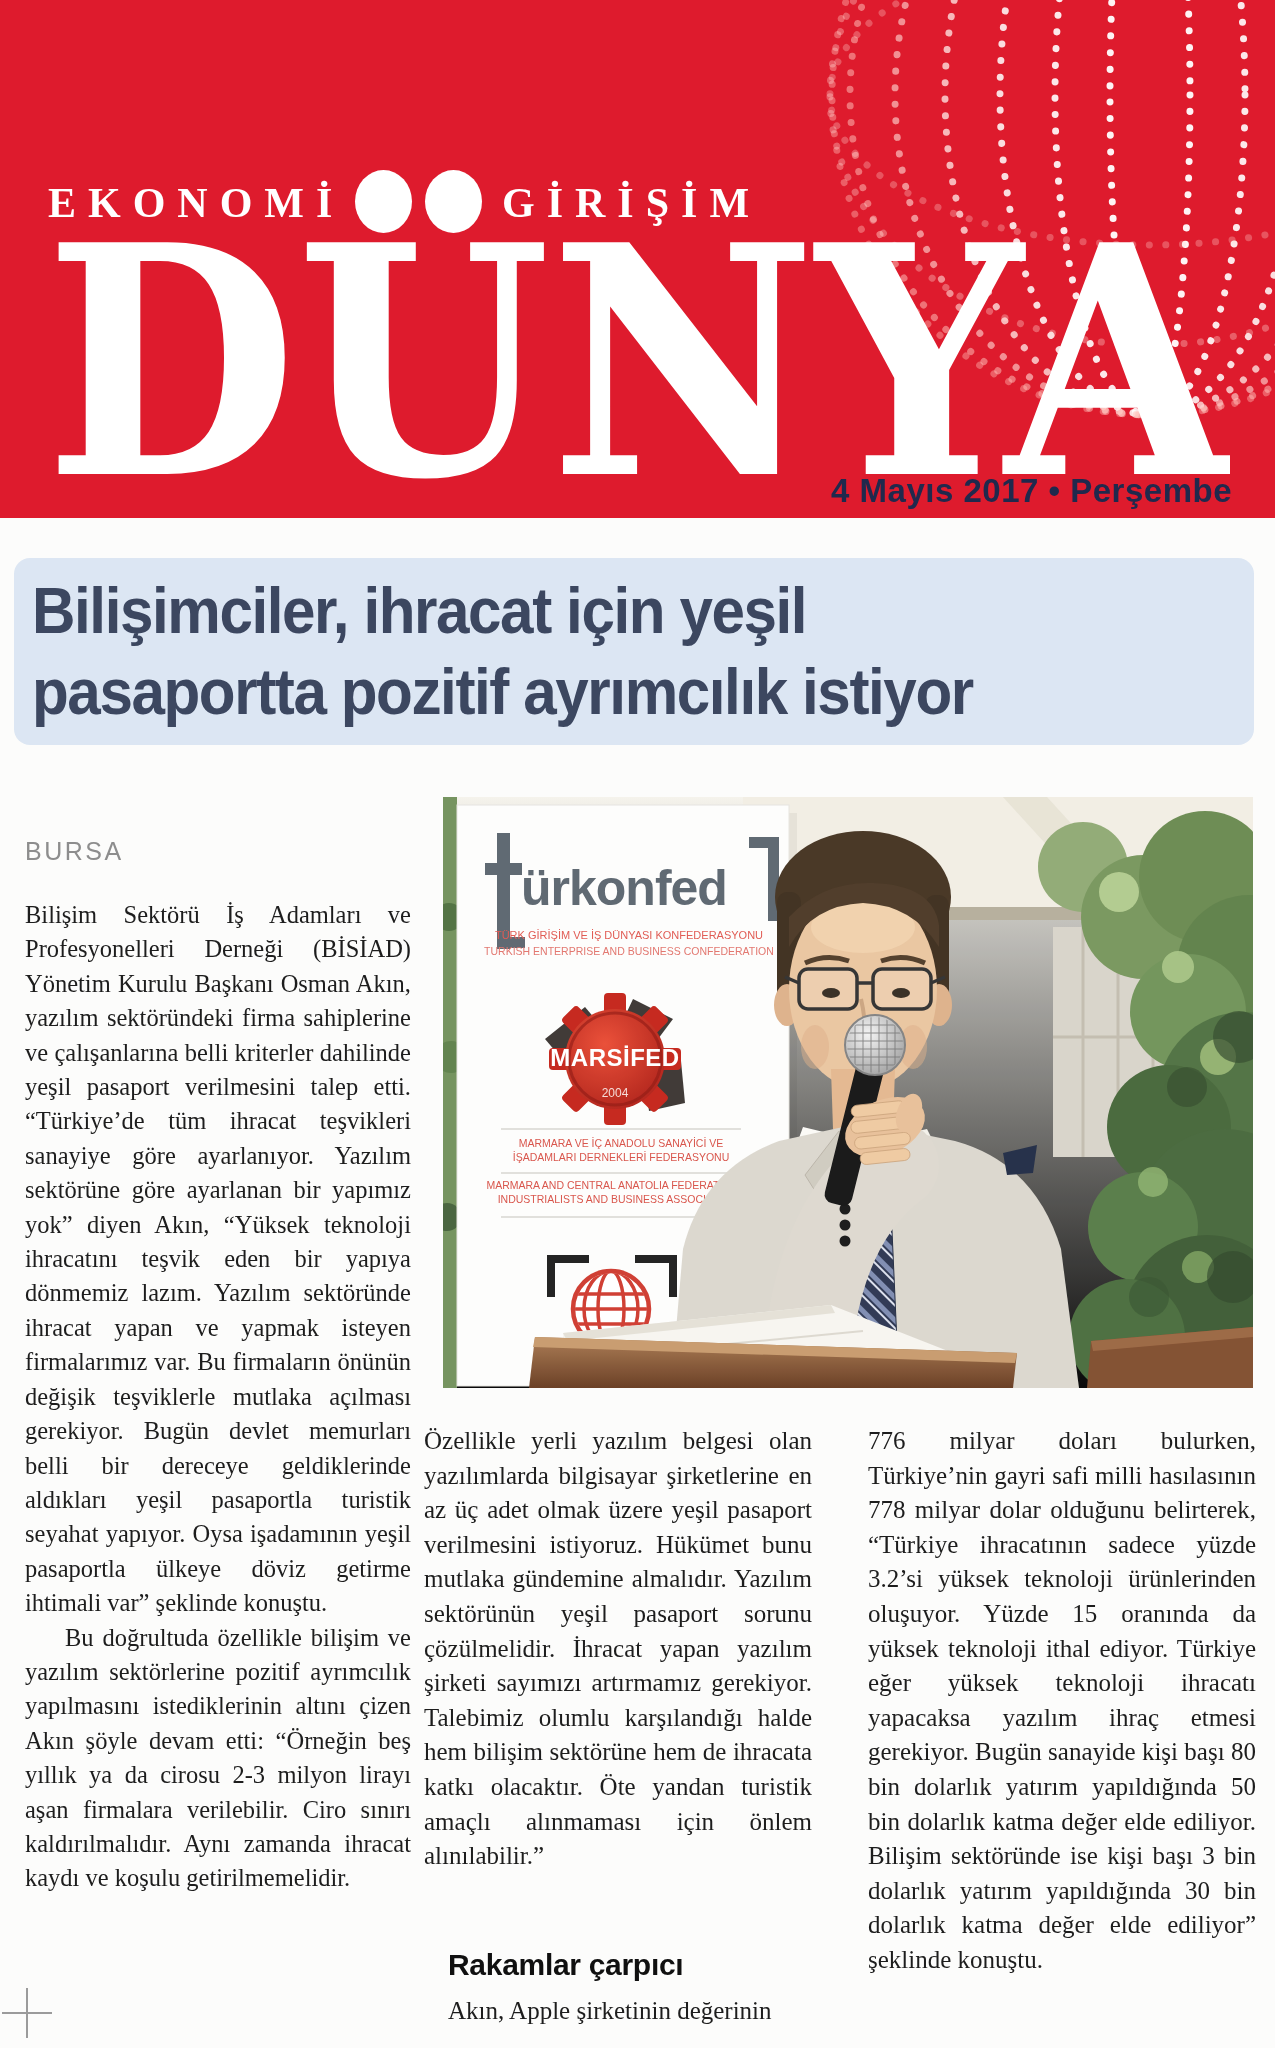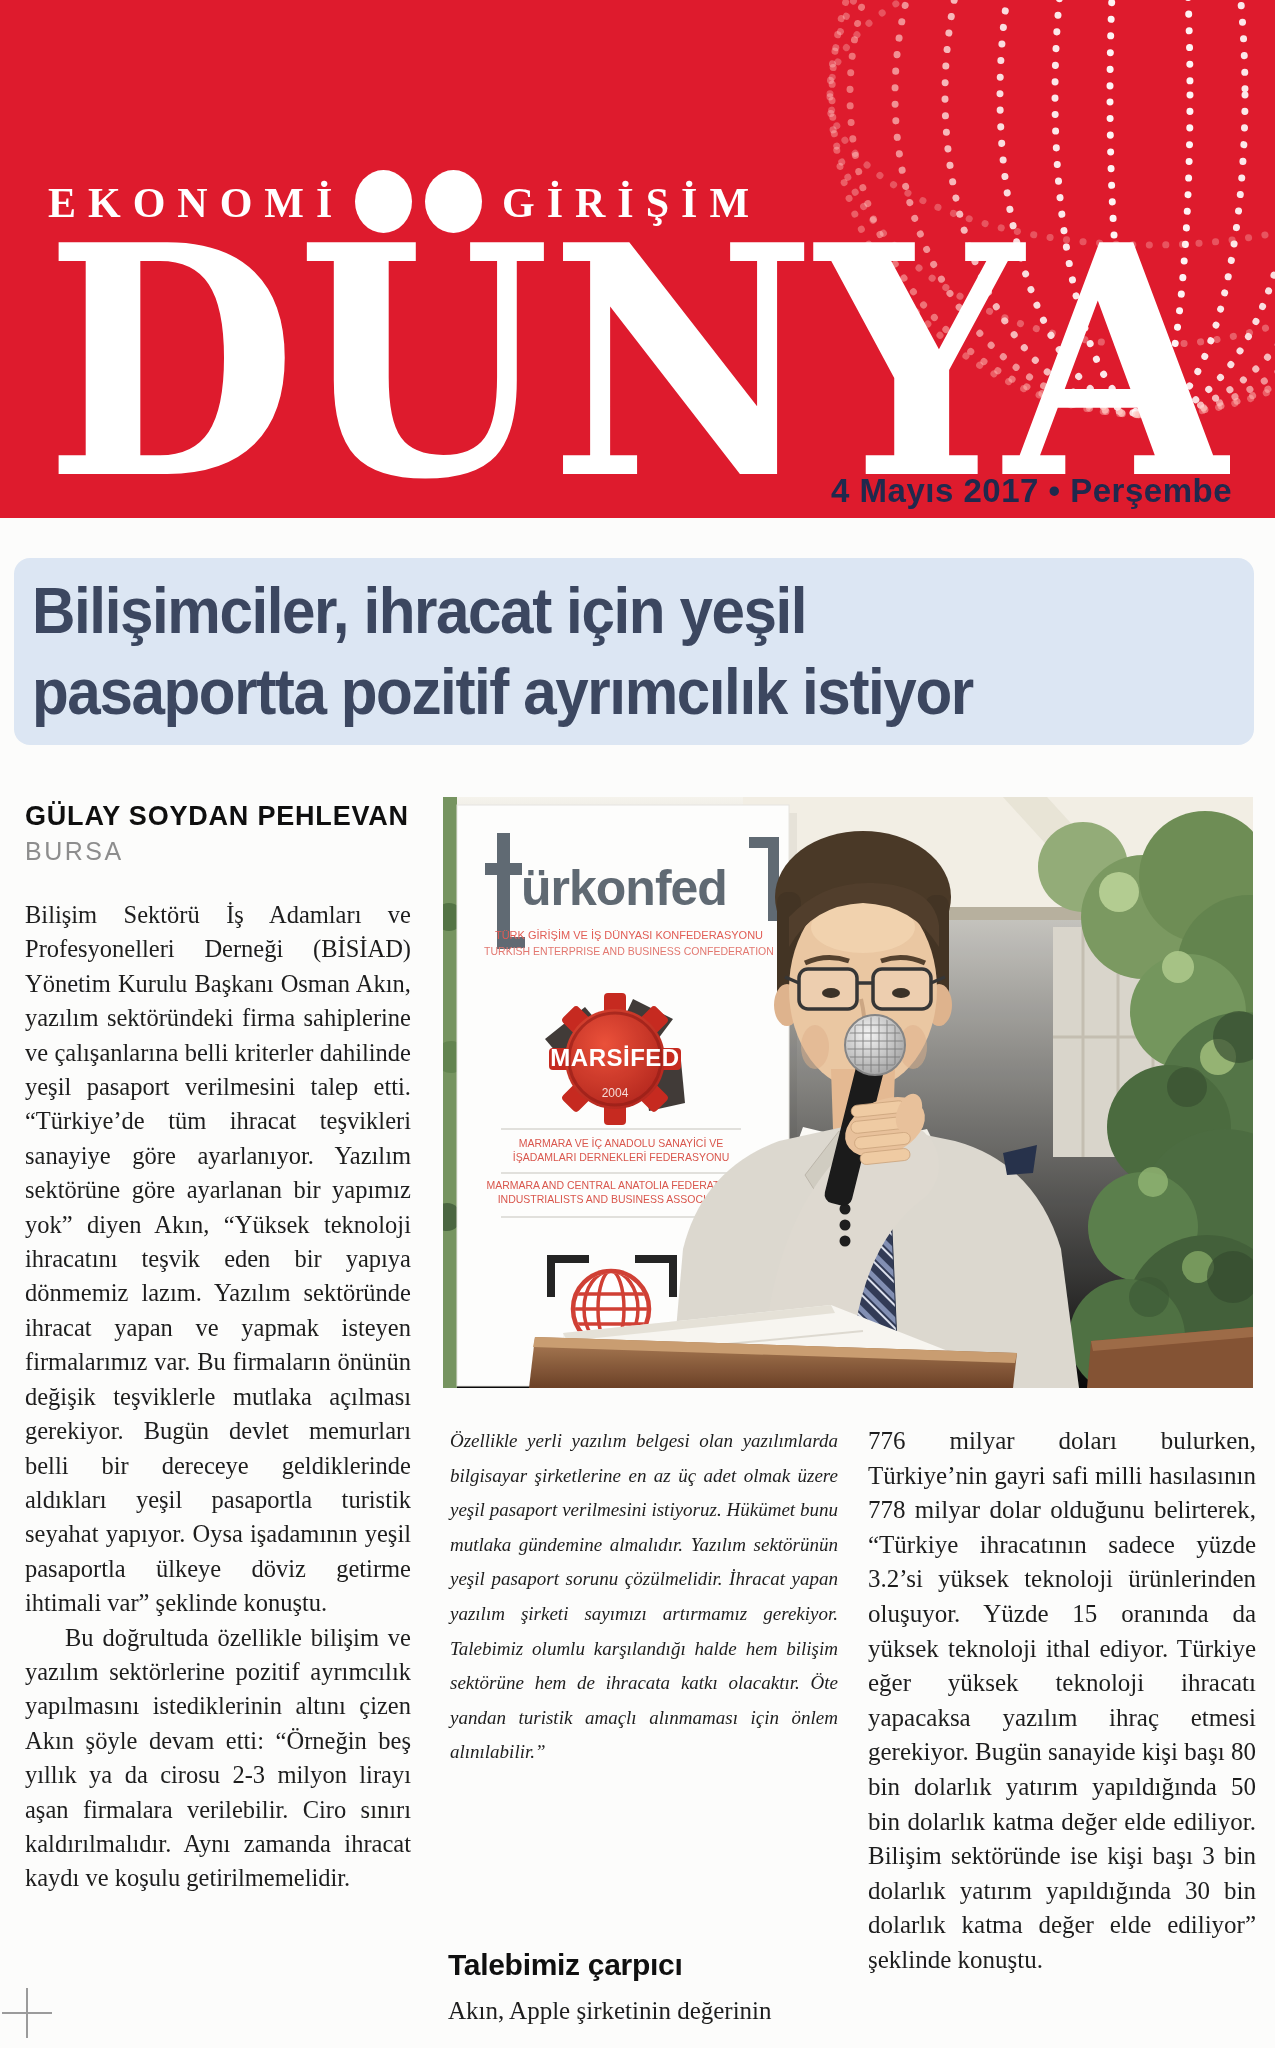--- a/index.html
+++ b/index.html
@@ -29,21 +29,21 @@
   .headline-line.l2{top:97px;}
   
   .byline-name{position:absolute;left:25px;top:801px;font-size:27px;font-weight:bold;color:#0f0f0f;
                letter-spacing:.8px;}
   .byline-city{position:absolute;left:25px;top:837px;font-size:25px;color:#8d8d8d;letter-spacing:2.5px;}
   
   .bodycol{position:absolute;font-family:"Liberation Serif",serif;color:#1d1d1d;text-align:justify;}
   .bodycol p{margin:0;}
   .col1{left:25px;top:898px;width:386px;font-size:24.5px;line-height:34.4px;}
   .col1 .p2{text-indent:40px;}
-  .col2{left:450px;top:1424px;width:388px;font-size:19px;line-height:34.6px;font-style:italic;}
+  .col2{left:424px;top:1424px;width:388px;font-size:25px;line-height:34.6px;}
   .col3{left:868px;top:1424px;width:388px;font-size:25px;line-height:34.6px;}
   .subhead{position:absolute;left:448px;top:1948px;font-size:30px;font-weight:bold;color:#101010;
            font-family:"Liberation Sans",sans-serif;letter-spacing:-.3px;}
   .col2-last{position:absolute;left:448px;top:1994px;width:388px;font-family:"Liberation Serif",serif;
              font-size:25px;line-height:34.6px;color:#1d1d1d;}
   
   .photo-svg{position:absolute;left:443px;top:797px;width:810px;height:591px;}
   
   .cropmark{position:absolute;left:2px;top:1988px;width:52px;height:52px;}
 </style>
@@ -79,21 +79,20 @@
 
     <div class="masthead-date">4 Mayıs 2017 • Perşembe</div>
   </div>
 
 
   <div class="headline-box">
     <div class="headline-line l1">Bilişimciler, ihracat için yeşil</div>
     <div class="headline-line l2">pasaportta pozitif ayrımcılık istiyor</div>
   </div>
 
-  <div class="byline-name">GÜLAY SOYDAN PEHLEVAN</div>
   <div class="byline-city">BURSA</div>
 
   <svg class="photo-svg" viewBox="0 0 810 591">
     <defs>
       <linearGradient id="bgGrad" x1="0" y1="0" x2="0" y2="1">
         <stop offset="0" stop-color="#f5f3ec"></stop>
           <stop offset="1" stop-color="#ecead f" .replace=""></stop>
           <stop offset="1" stop-color="#eceadf"></stop>
       </linearGradient>
       <radialGradient id="gearGrad" cx=".4" cy=".35" r=".8">
@@ -313,21 +312,21 @@
   </svg>
 
   <div class="bodycol col1">
     <p class="p1">Bilişim Sektörü İş Adamları ve Profesyonelleri Derneği (BİSİAD) Yönetim Kurulu Başkanı Osman Akın, yazılım sektöründeki firma sahiplerine ve çalışanlarına belli kriterler dahilinde yeşil pasaport verilmesini talep etti. “Türkiye’de tüm ihracat teşvikleri sanayiye göre ayarlanıyor. Yazılım sektörüne göre ayarlanan bir yapımız yok” diyen Akın, “Yüksek teknoloji ihracatını teşvik eden bir yapıya dönmemiz lazım. Yazılım sektöründe ihracat yapan ve yapmak isteyen firmalarımız var. Bu firmaların önünün değişik teşviklerle mutlaka açılması gerekiyor. Bugün devlet memurları belli bir dereceye geldiklerinde aldıkları yeşil pasaportla turistik seyahat yapıyor. Oysa işadamının yeşil pasaportla ülkeye döviz getirme ihtimali var” şeklinde konuştu.</p>
     <p class="p2">Bu doğrultuda özellikle bilişim ve yazılım sektörlerine pozitif ayrımcılık yapılmasını istediklerinin altını çizen Akın şöyle devam etti: “Örneğin beş yıllık ya da cirosu 2-3 milyon lirayı aşan firmalara verilebilir. Ciro sınırı kaldırılmalıdır. Aynı zamanda ihracat kaydı ve koşulu getirilmemelidir.</p>
   </div>
 
   <div class="bodycol col2">
     <p>Özellikle yerli yazılım belgesi olan yazılımlarda bilgisayar şirketlerine en az üç adet olmak üzere yeşil pasaport verilmesini istiyoruz. Hükümet bunu mutlaka gündemine almalıdır. Yazılım sektörünün yeşil pasaport sorunu çözülmelidir. İhracat yapan yazılım şirketi sayımızı artırmamız gerekiyor. Talebimiz olumlu karşılandığı halde hem bilişim sektörüne hem de ihracata katkı olacaktır. Öte yandan turistik amaçlı alınmaması için önlem alınılabilir.”</p>
   </div>
-  <div class="subhead">Talebimiz çarpıcı</div>
+  <div class="subhead">Rakamlar çarpıcı</div>
   <div class="col2-last">Akın, Apple şirketinin değerinin</div>
 
   <div class="bodycol col3">
     <p>776 milyar doları bulurken, Türkiye’nin gayri safi milli hasılasının 778 milyar dolar olduğunu belirterek, “Türkiye ihracatının sadece yüzde 3.2’si yüksek teknoloji ürünlerinden oluşuyor. Yüzde 15 oranında da yüksek teknoloji ithal ediyor. Türkiye eğer yüksek teknoloji ihracatı yapacaksa yazılım ihraç etmesi gerekiyor. Bugün sanayide kişi başı 80 bin dolarlık yatırım yapıldığında 50 bin dolarlık katma değer elde ediliyor. Bilişim sektöründe ise kişi başı 3 bin dolarlık yatırım yapıldığında 30 bin dolarlık katma değer elde ediliyor” şeklinde konuştu.</p>
   </div>
 
   <svg class="cropmark" viewBox="0 0 52 52">
     <line x1="0" y1="25" x2="50" y2="25" stroke="#9b9b9b" stroke-width="2"></line>
     <line x1="25" y1="0" x2="25" y2="50" stroke="#9b9b9b" stroke-width="2"></line>
   </svg>

